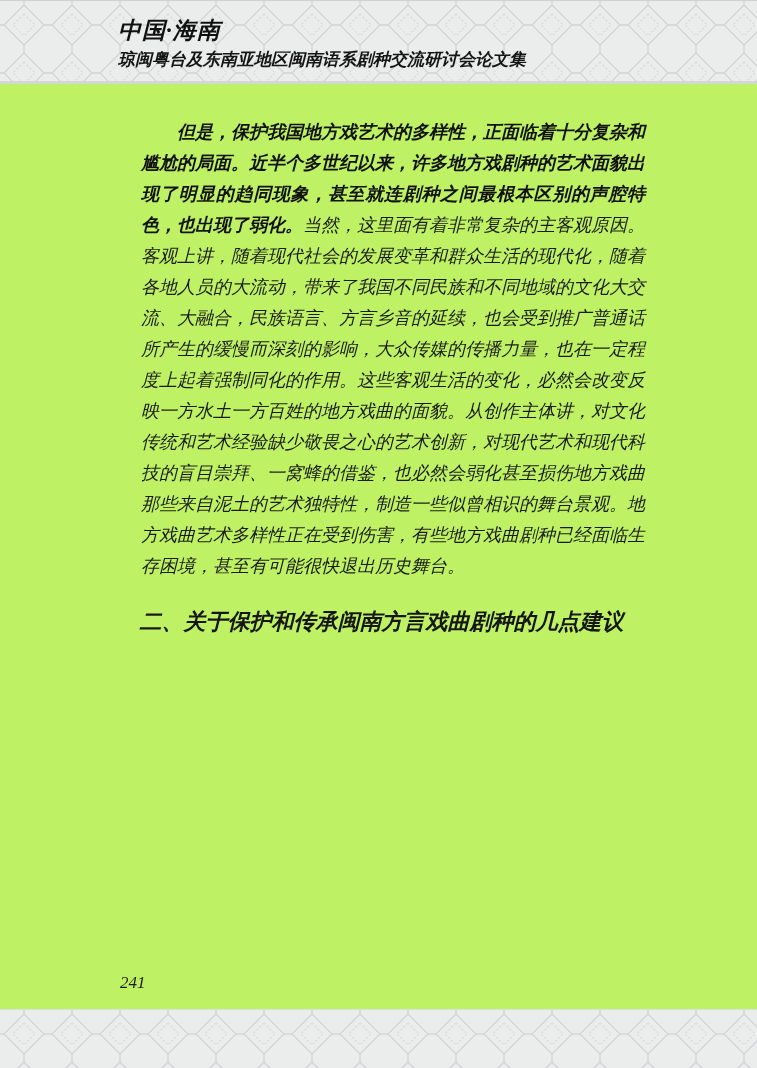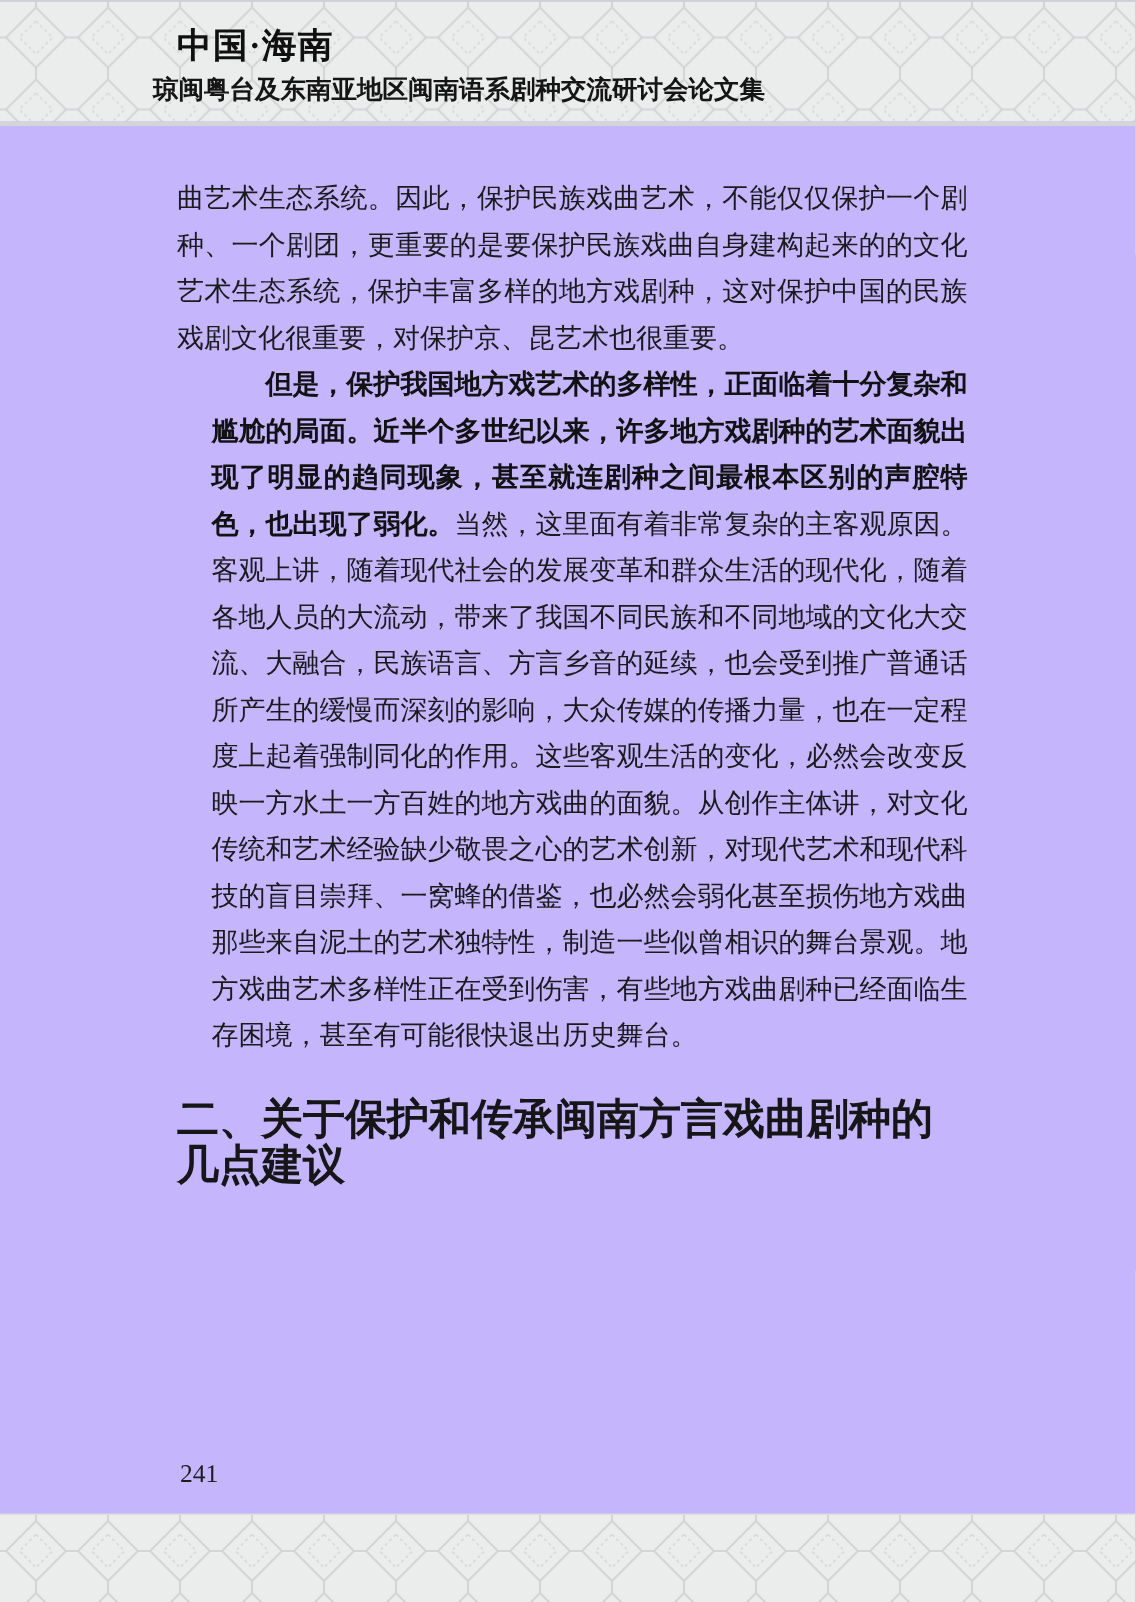--- a/index.html
+++ b/index.html
@@ -4,22 +4,23 @@
 <style>
   html, body { margin: 0; padding: 0; }
   body {
     width: 757px; height: 1068px;
     background: #ffffff;
     font-family: "Liberation Serif", serif;
   }
   .page {
     position: relative;
     width: 757px; height: 1068px;
-    background: #c4b5fd;
+    background: #bef264;
     overflow: hidden;
+    font-style: italic;
   }
   
   .band {
     position: absolute;
     left: 0; width: 757px;
     display: block;
   }
   .band-top {
     top: 0; height: 80px;
     border-top: 1px solid #cfd0d2;
@@ -34,21 +35,21 @@
     position: absolute;
     left: 118px; top: 17px;
     font-family: "Liberation Serif", serif;
     font-size: 23px; font-weight: 700;
     color: #101010;
     letter-spacing: 1px;
     line-height: 28px;
   }
   .subtitle {
     position: absolute;
-    left: 102px; top: 49px;
+    left: 118px; top: 49px;
     font-family: "Liberation Sans", sans-serif;
     font-size: 17px; font-weight: 700;
     color: #151515;
     line-height: 22px;
   }
   
   .content {
     position: absolute;
     left: 118px; top: 117px;
     width: 527px;
@@ -61,23 +62,24 @@
     line-height: 31px;
     text-align: justify;
     text-justify: inter-character;
     color: #1b1b1b;
   }
   .para.indent { text-indent: 2em; margin-left: 23px; }
   .para b { font-weight: 700; color: #121212; }
   .section-heading {
     margin: 24px 0 13px 0;
     font-family: "Liberation Sans", sans-serif;
-    font-size: 28px;
+    font-size: 22px;
     font-weight: 600;
     line-height: 31px;
+    text-align: center;
     text-indent: 0;
     color: #161616;
   }
   
   .page-number {
     position: absolute;
     left: 120px; top: 973px;
     font-family: "Liberation Serif", serif;
     font-size: 17px;
     color: #1d1d1d;
@@ -101,21 +103,20 @@
   </svg>
 
   <svg class="band band-top">
     <rect x="0" y="0" width="757" height="80" fill="url(#lattice)"></rect>
   </svg>
 
   <div class="brand">中国·海南</div>
   <div class="subtitle">琼闽粤台及东南亚地区闽南语系剧种交流研讨会论文集</div>
 
   <div class="content">
-      <p class="para"><span>曲艺术生态系统。因此，保护民族戏曲艺术，不能仅仅保护一个剧种、一个剧团，更重要的是要保护民族戏曲自身建构起来的的文化艺术生态系统，保护丰富多样的地方戏剧种，这对保护中国的民族戏剧文化很重要，对保护京、昆艺术也很重要。</span></p>
       <p class="para indent"><b>但是，保护我国地方戏艺术的多样性，正面临着十分复杂和尴尬的局面。近半个多世纪以来，许多地方戏剧种的艺术面貌出现了明显的趋同现象，甚至就连剧种之间最根本区别的声腔特色，也出现了弱化。</b><span>当然，这里面有着非常复杂的主客观原因。客观上讲，随着现代社会的发展变革和群众生活的现代化，随着各地人员的大流动，带来了我国不同民族和不同地域的文化大交流、大融合，民族语言、方言乡音的延续，也会受到推广普通话所产生的缓慢而深刻的影响，大众传媒的传播力量，也在一定程度上起着强制同化的作用。这些客观生活的变化，必然会改变反映一方水土一方百姓的地方戏曲的面貌。从创作主体讲，对文化传统和艺术经验缺少敬畏之心的艺术创新，对现代艺术和现代科技的盲目崇拜、一窝蜂的借鉴，也必然会弱化甚至损伤地方戏曲那些来自泥土的艺术独特性，制造一些似曾相识的舞台景观。地方戏曲艺术多样性正在受到伤害，有些地方戏曲剧种已经面临生存困境，甚至有可能很快退出历史舞台。</span></p>
       <h2 class="section-heading">二、关于保护和传承闽南方言戏曲剧种的几点建议</h2>
     </div>
 
   <div class="page-number">241</div>
 
   <svg class="band band-bottom">
     <rect x="0" y="0" width="757" height="58" fill="url(#lattice)"></rect>
   </svg>
 

